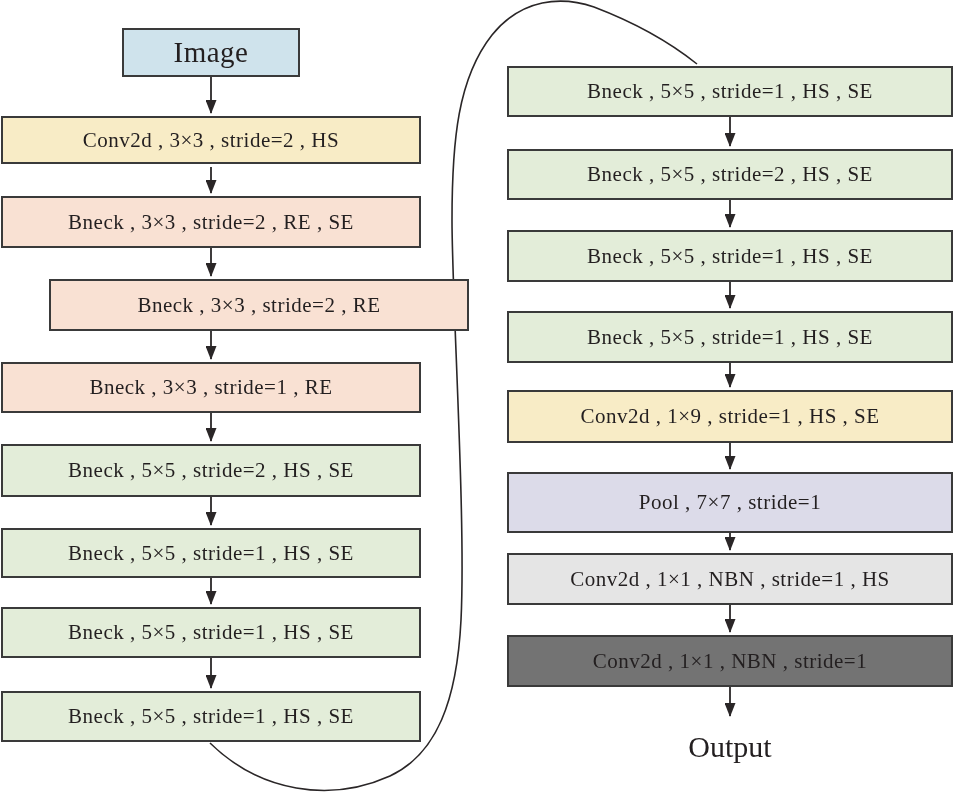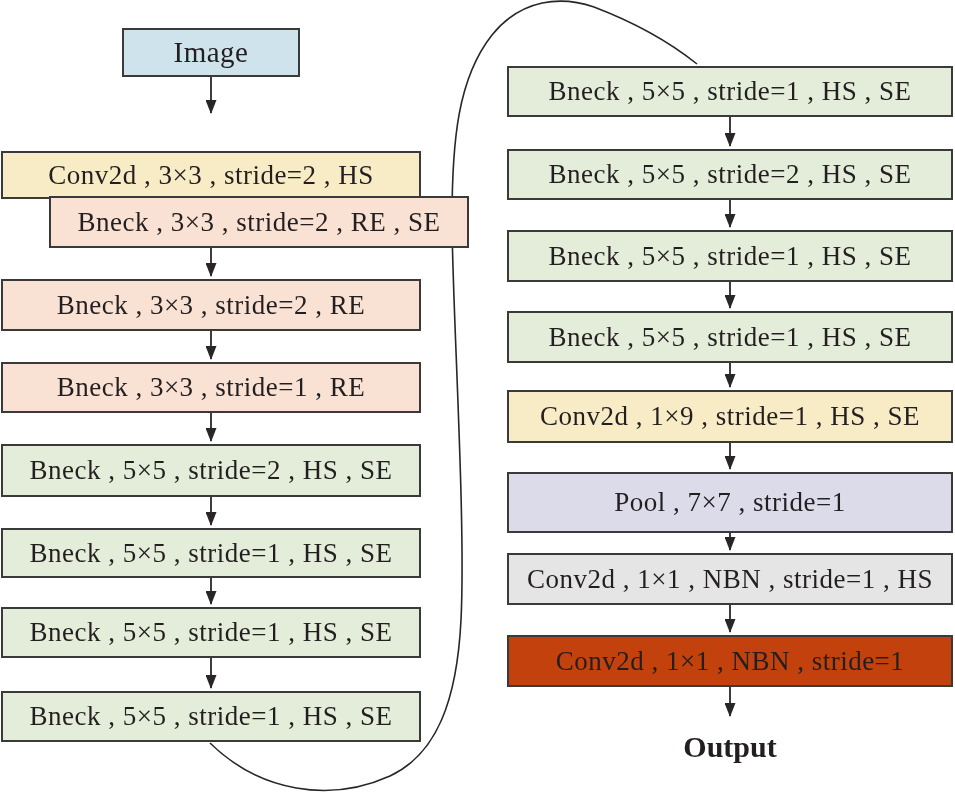--- a/index.html
+++ b/index.html
@@ -12,33 +12,32 @@
     color: #231f20;
     overflow: hidden;
   }
   .node {
     position: absolute;
     box-sizing: border-box;
     border: 2px solid #3a3a3a;
     display: flex;
     align-items: center;
     justify-content: center;
-    font-size: 27px;
+    font-size: 21px;
     letter-spacing: 0.5px;
     white-space: nowrap;
     color: #231f20;
   }
   .left-node  { left: 1px;   width: 420px; }
   .right-node { left: 507px; width: 446px; }
   .io-label {
     position: absolute;
     font-size: 30px;
     text-align: center;
     color: #231f20;
-    font-weight: bold;
   }
   svg.connectors {
     position: absolute;
     left: 0; top: 0;
     width: 955px; height: 801px;
     pointer-events: none;
   }
   svg.connectors line, svg.connectors path.curve {
     stroke: #2a2627;
     fill: none;
@@ -86,27 +85,27 @@
              C 466 520, 452 300, 452 220
              C 452 140, 458 78, 492 35
              C 522 -2, 562 -4, 594 7
              C 636 23, 672 44, 697 64"></path>
   </svg>
 
   <div class="node" style="left: 122px; top: 28px; width: 178px; height: 49px; font-size: 29px; background-color: rgb(207, 227, 236);">
     <span>Image</span>
   </div>
 
-  <div class="node left-node" style="top: 116px; height: 48px; background-color: rgb(248, 236, 198); margin-top: 35px;">
+  <div class="node left-node" style="top: 116px; height: 48px; background-color: rgb(248, 236, 198);">
     <span>Conv2d , 3×3 , stride=2 , HS</span>
   </div>
-  <div class="node left-node" style="top: 196px; height: 52px; background-color: rgb(249, 225, 211); margin-left: 48px;">
+  <div class="node left-node" style="top: 196px; height: 52px; background-color: rgb(249, 225, 211);">
     <span>Bneck , 3×3 , stride=2 , RE , SE</span>
   </div>
-  <div class="node left-node" style="top: 279px; height: 52px; background-color: rgb(249, 225, 211);">
+  <div class="node left-node" style="top: 279px; height: 52px; background-color: rgb(249, 225, 211); margin-left: 48px;">
     <span>Bneck , 3×3 , stride=2 , RE</span>
   </div>
   <div class="node left-node" style="top: 362px; height: 51px; background-color: rgb(249, 225, 211); align-items: center;">
     <span>Bneck , 3×3 , stride=1 , RE</span>
   </div>
   <div class="node left-node" style="top: 444px; height: 53px; background-color: rgb(227, 237, 217);">
     <span>Bneck , 5×5 , stride=2 , HS , SE</span>
   </div>
   <div class="node left-node" style="top: 528px; height: 50px; background-color: rgb(227, 237, 217);">
     <span>Bneck , 5×5 , stride=1 , HS , SE</span>
@@ -132,19 +131,19 @@
   </div>
   <div class="node right-node" style="top: 390px; height: 53px; background-color: rgb(248, 236, 198);">
     <span>Conv2d , 1×9 , stride=1 , HS , SE</span>
   </div>
   <div class="node right-node" style="top: 472px; height: 61px; background-color: rgb(220, 219, 233);">
     <span>Pool , 7×7 , stride=1</span>
   </div>
   <div class="node right-node" style="top: 553px; height: 52px; background-color: #e5e5e5;">
     <span>Conv2d , 1×1 , NBN , stride=1 , HS</span>
   </div>
-  <div class="node right-node" style="top: 635px; height: 52px; background-color: #c2410c;">
+  <div class="node right-node" style="top: 635px; height: 52px; background-color: #737373;">
     <span>Conv2d , 1×1 , NBN , stride=1</span>
   </div>
 
   <div class="io-label" style="left:660px; top:730px; width:140px;">Output</div>
 
 </div>
 
 </body></html>

